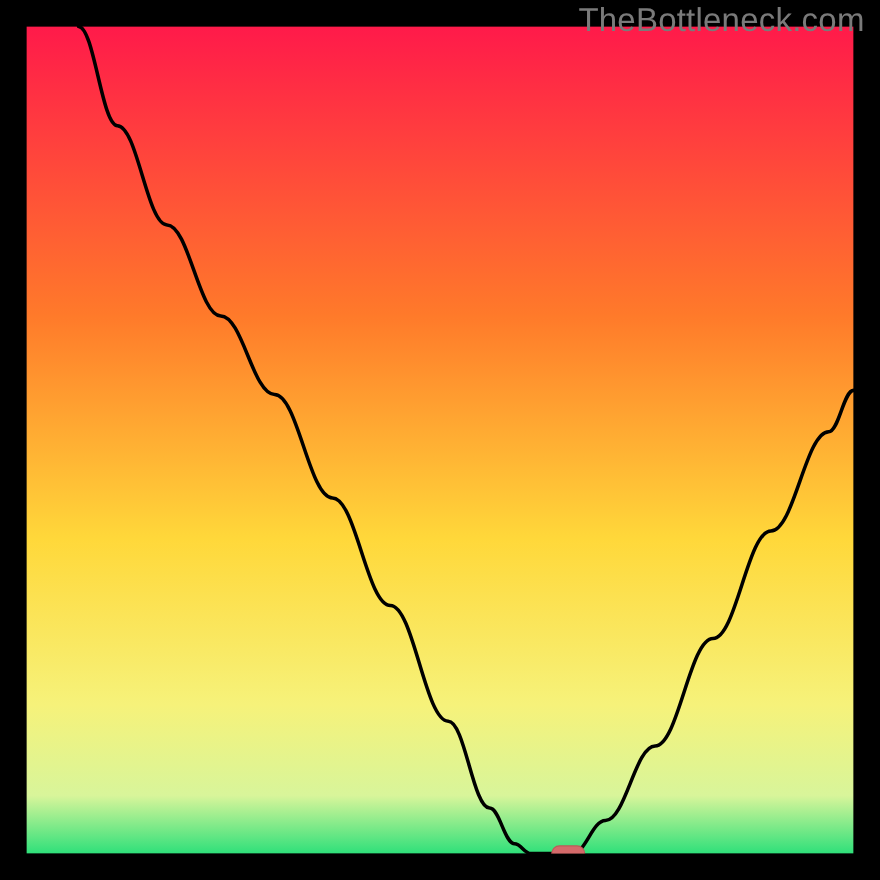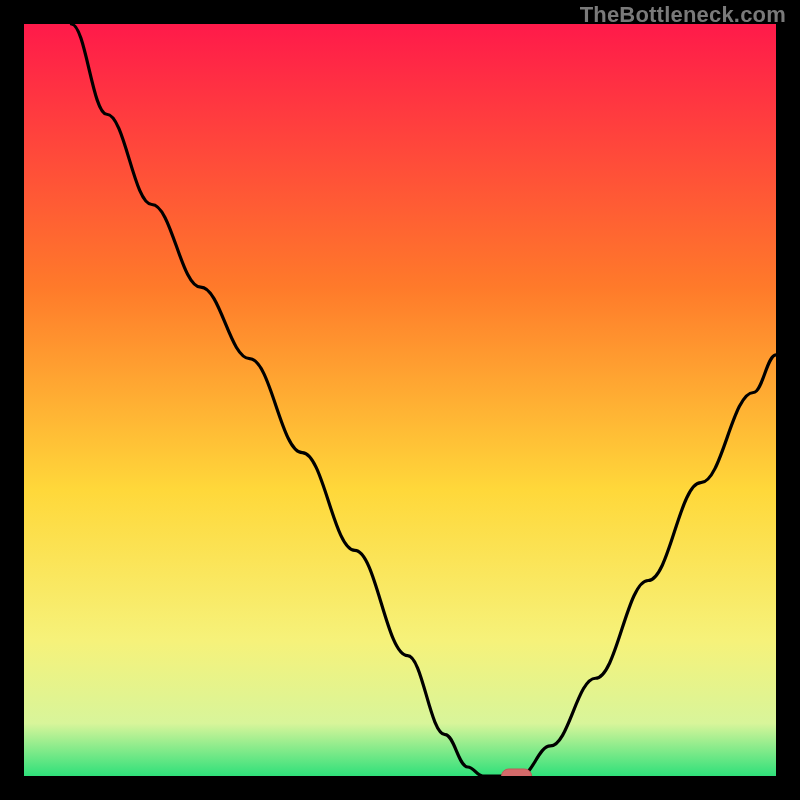--- a/index.html
+++ b/index.html
@@ -14,22 +14,22 @@
   .container {
     position: relative;
     width: 800px;
     height: 800px;
   }
   .watermark {
     position: absolute;
     top: 2px;
     right: 14px;
     color: #7a7a7a;
-    font-size: 22px;
-    font-weight: 700;
+    font-size: 30px;
+    font-weight: 400;
     letter-spacing: 0.2px;
     z-index: 30;
   }
   svg {
     position: absolute;
     top: 0;
     left: 0;
   }
 </style>
 </head>

